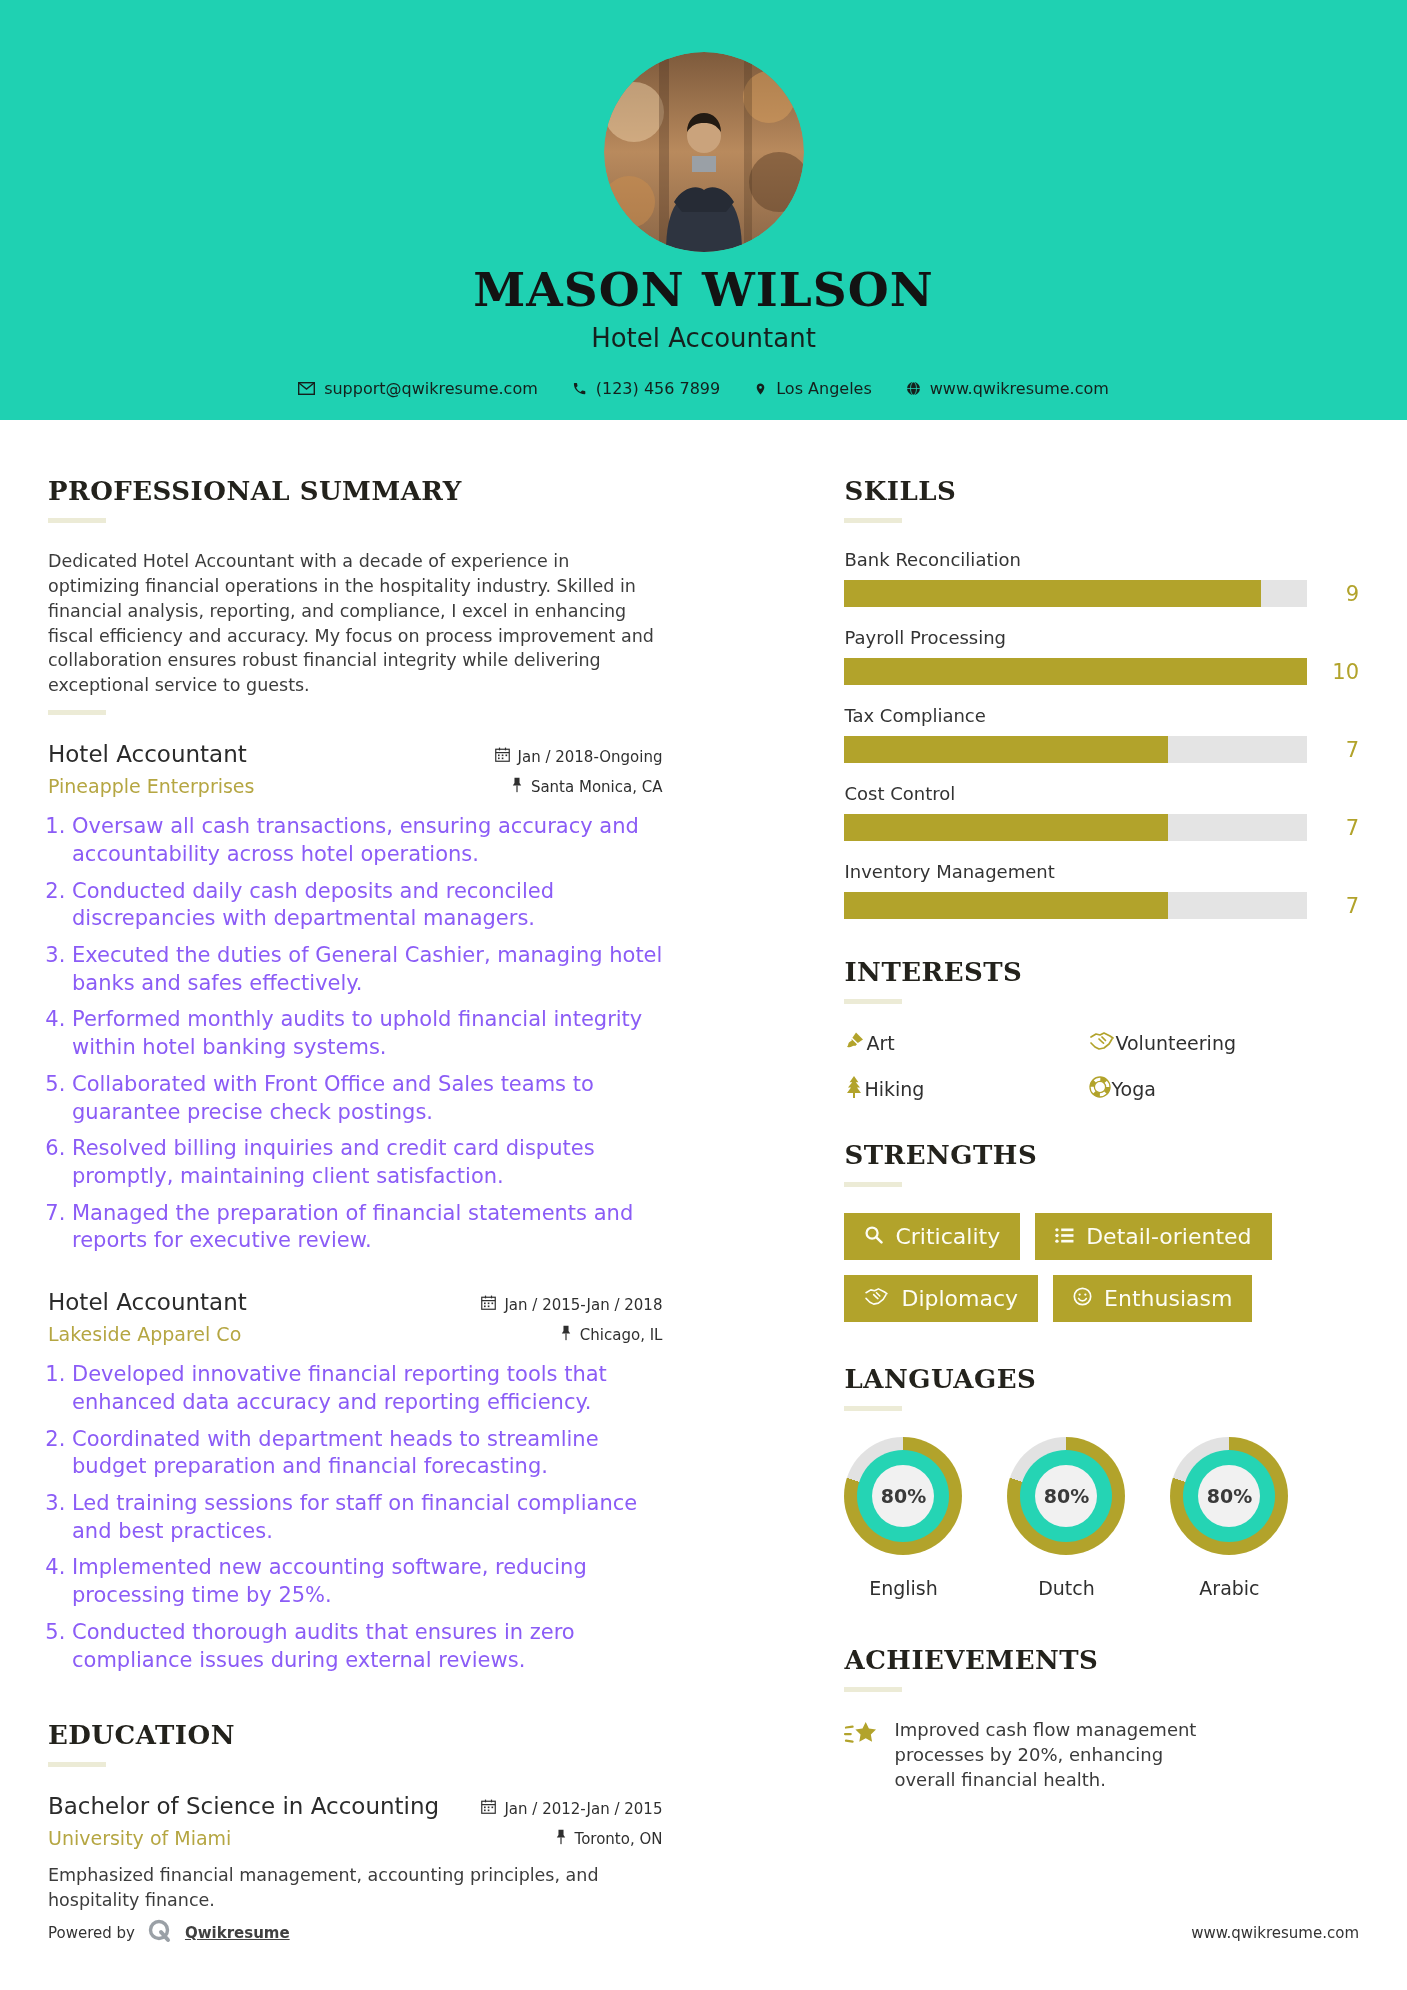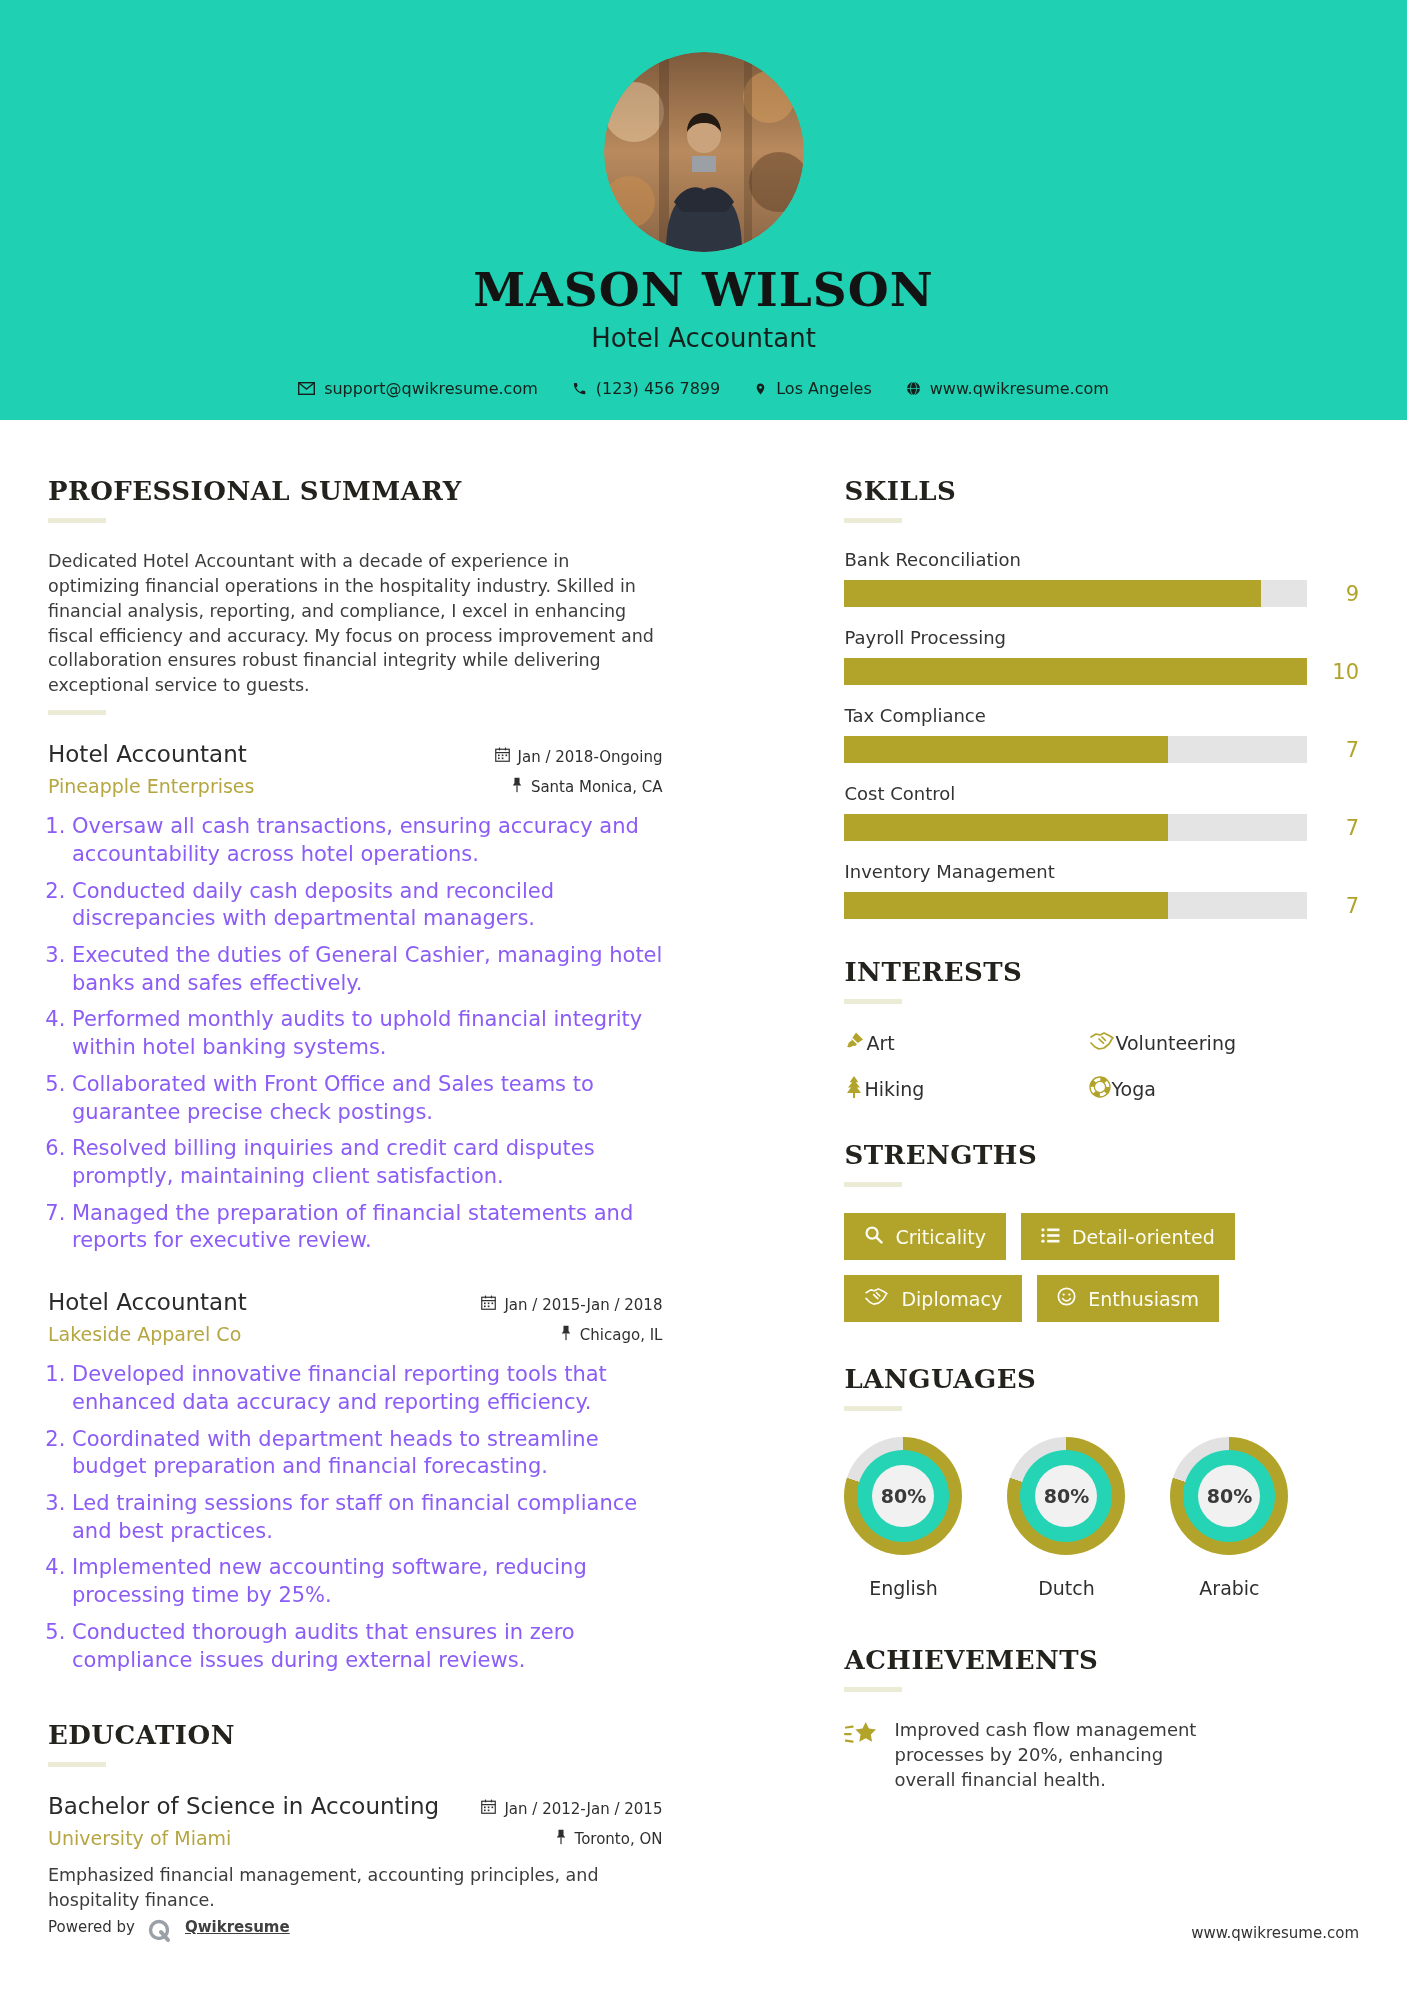--- a/index.html
+++ b/index.html
@@ -45,41 +45,41 @@
   .skill-fill { height:100%; background:#b2a32b; }
   .skill-value { width:52px; text-align:right; font-size:21px; color:#b2a32b; }
 
   
   .interests-grid { display:grid; grid-template-columns:245px 1fr; row-gap:20px; margin-top:4px; }
   .interest { display:flex; align-items:center; font-size:19px; color:#2f2f2f; }
   .interest svg { color:#b2a32b; flex:0 0 auto; }
 
   
   .strengths-wrap { display:flex; flex-wrap:wrap; gap:15px; }
-  .strength-chip { display:flex; align-items:center; gap:12px; background:#b2a32b; color:#fdfdf4; font-size:19px; padding:8px 20px; height:47px; }
+  .strength-chip { display:flex; align-items:center; gap:12px; background:#b2a32b; color:#fdfdf4; font-size:22px; padding:8px 20px; height:47px; }
   .strength-chip svg { color:#fdfdf4; }
 
   
   .langs-row { display:flex; gap:45px; margin-top:6px; }
   .lang { display:flex; flex-direction:column; align-items:center; width:118px; }
   .donut { width:118px; height:118px; border-radius:50%; position:relative; background:#e2e2e2; }
   .donut-teal { position:absolute; inset:13px; border-radius:50%; background:#25d4b4; }
   .donut-center { position:absolute; inset:28px; border-radius:50%; background:#f1f1f1; display:flex; align-items:center; justify-content:center; font-size:19px; font-weight:700; color:#3a3a3a; }
   .lang-label { margin-top:22px; font-size:19px; color:#2f2f2f; }
 
   
   .achv { display:flex; gap:16px; align-items:flex-start; }
   .achv svg { flex:0 0 auto; margin-top:2px; color:#b2a32b; }
   .achv-text { font-size:18px; line-height:1.38; color:#3a3a3a; max-width:335px; }
 
   .mt-sec { margin-top:38px; }
 
   
   .footer { position:absolute; left:48px; right:48px; bottom:42px; display:flex; justify-content:space-between; align-items:center; }
-  .footer-left { display:flex; gap:12px; font-size:15px; color:#333; }
+  .footer-left { display:flex; align-items:center; gap:12px; font-size:15px; color:#333; }
   .brand-link { font-size:15px; color:#404040; text-decoration:underline; font-weight:700; cursor:pointer; }
   .footer-site { font-size:15px; color:#333; }
 </style>
 </head>
 <body>
 
 <div class="page">
 
   <div class="header">
     <div class="photo">

